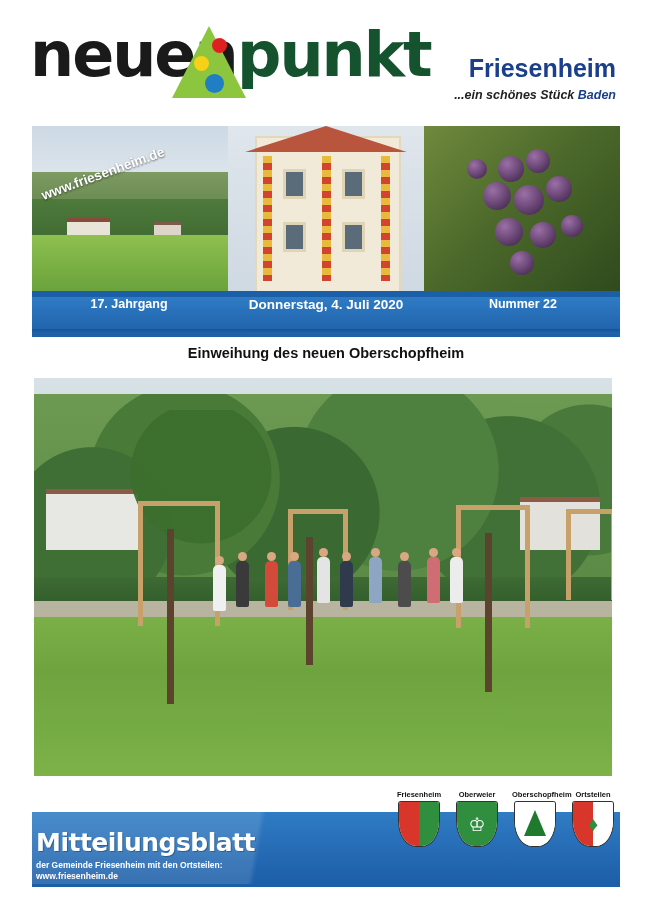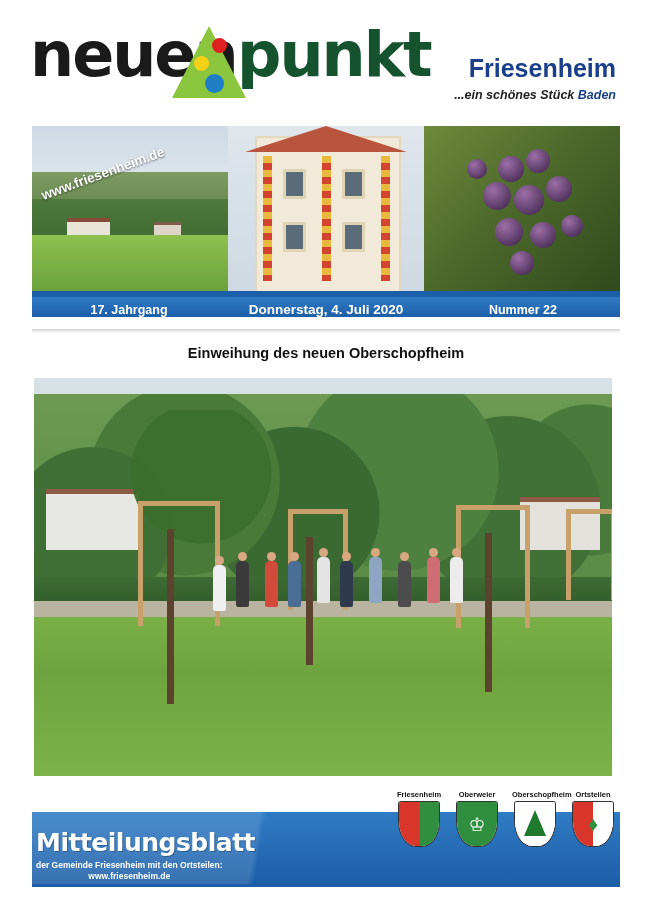--- a/index.html
+++ b/index.html
@@ -216,25 +216,25 @@
     width: 588px;
     height: 6px;
     background: #1b5fa8;
   }
   
   .issuebar {
     position: absolute;
     left: 32px;
     top: 297px;
     width: 588px;
-    height: 20px;
+    height: 40px;
     background: linear-gradient(#2f7cc4, #1d5ea8);
     color: #ffffff;
     display: flex;
-    align-items: flex-end;
+    align-items: flex-start;
     font-size: 12.5px;
     font-weight: bold;
   }
   .issue-left { width: 33%; text-align: center; }
   .issue-mid { width: 34%; text-align: center; font-size: 13.5px; }
   .issue-right { width: 33%; text-align: center; }
   .issuebar-shadow {
     position: absolute;
     left: 32px;
     top: 329px;
@@ -361,21 +361,20 @@
     letter-spacing: -0.5px;
   }
   .footer-sub {
     position: absolute;
     left: 4px;
     top: 48px;
     font-size: 8.5px;
     font-weight: bold;
     color: #ffffff;
     line-height: 1.35;
-    text-align: center;
   }
   .crests {
     position: absolute;
     right: 4px;
     top: -22px;
     display: flex;
     gap: 12px;
   }
   .crest {
     width: 46px;

